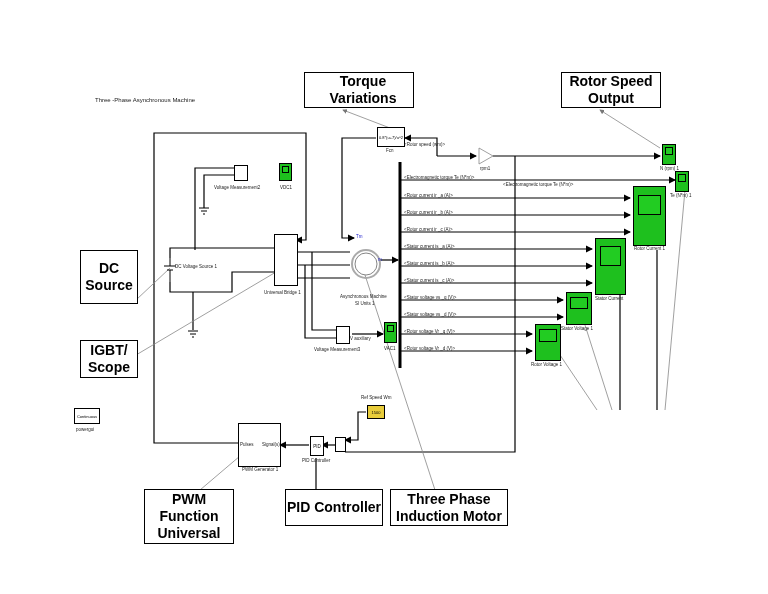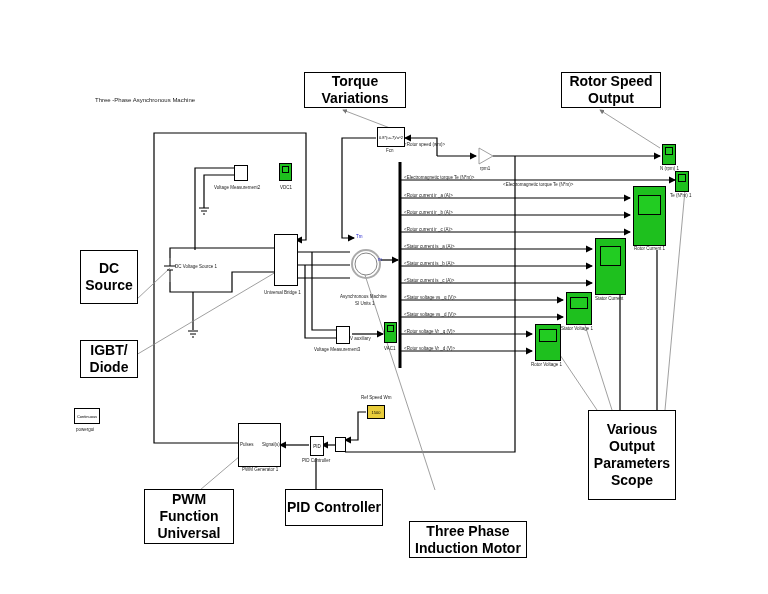--- a/index.html
+++ b/index.html
@@ -101,28 +101,27 @@
   </g>
 
   <circle cx="366" cy="264" r="14" fill="none" stroke="#aaa" stroke-width="2"></circle>
   <circle cx="366" cy="264" r="11" fill="none" stroke="#666" stroke-width="0.8"></circle>
 
   <path d="M479,148 L493,156 L479,164 z" fill="#fff" stroke="#888" stroke-width="0.8"></path>
 </svg>
 
 <div class="t small" style="left:95px;top:97px;font-size:6px;">Three -Phase Asynchronous Machine</div>
 
-<div class="callout" style="left:304px;top:72px;width:100px;height:34px;">Torque Variations</div>
+<div class="callout" style="left:304px;top:72px;width:100px;height:34px;padding-left:8px;">Torque Variations</div>
 <div class="callout" style="left:80px;top:250px;width:56px;height:52px;">DC Source</div>
 <div class="callout" style="left:561px;top:72px;width:98px;height:34px;">Rotor Speed Output</div>
-<div class="callout" style="left:80px;top:340px;width:56px;height:36px;">IGBT/ Diode</div>
+<div class="callout" style="left:80px;top:340px;width:56px;height:36px;">IGBT/ Scope</div>
 <div class="callout" style="left:144px;top:489px;width:88px;height:53px;">PWM Function Universal</div>
 <div class="callout" style="left:285px;top:489px;width:96px;height:35px;">PID Controller</div>
-<div class="callout" style="left:409px;top:489px;width:116px;height:35px;margin-top:32px;">Three Phase Induction Motor</div>
-<div class="callout" style="left:588px;top:410px;width:86px;height:88px;">Various Output Parameters Scope</div>
+<div class="callout" style="left:390px;top:489px;width:116px;height:35px;">Three Phase Induction Motor</div>
 
 <div style="position:absolute;left:234px;top:165px;width:12px;height:14px;border:1px solid #000;background:#fff;"></div>
 <div class="t tiny" style="left:214px;top:186px;">Voltage Measurement2</div>
 <div class="scope" style="left:279px;top:163px;width:11px;height:16px;">
       <div class="screen" style="left:2px;top:2px;width:5px;height:5px;"></div>
     </div>
 <div class="t tiny" style="left:280px;top:186px;">VDC1</div>
 
 <div class="t tiny" style="left:175px;top:265px;">DC Voltage Source 1</div>
 

